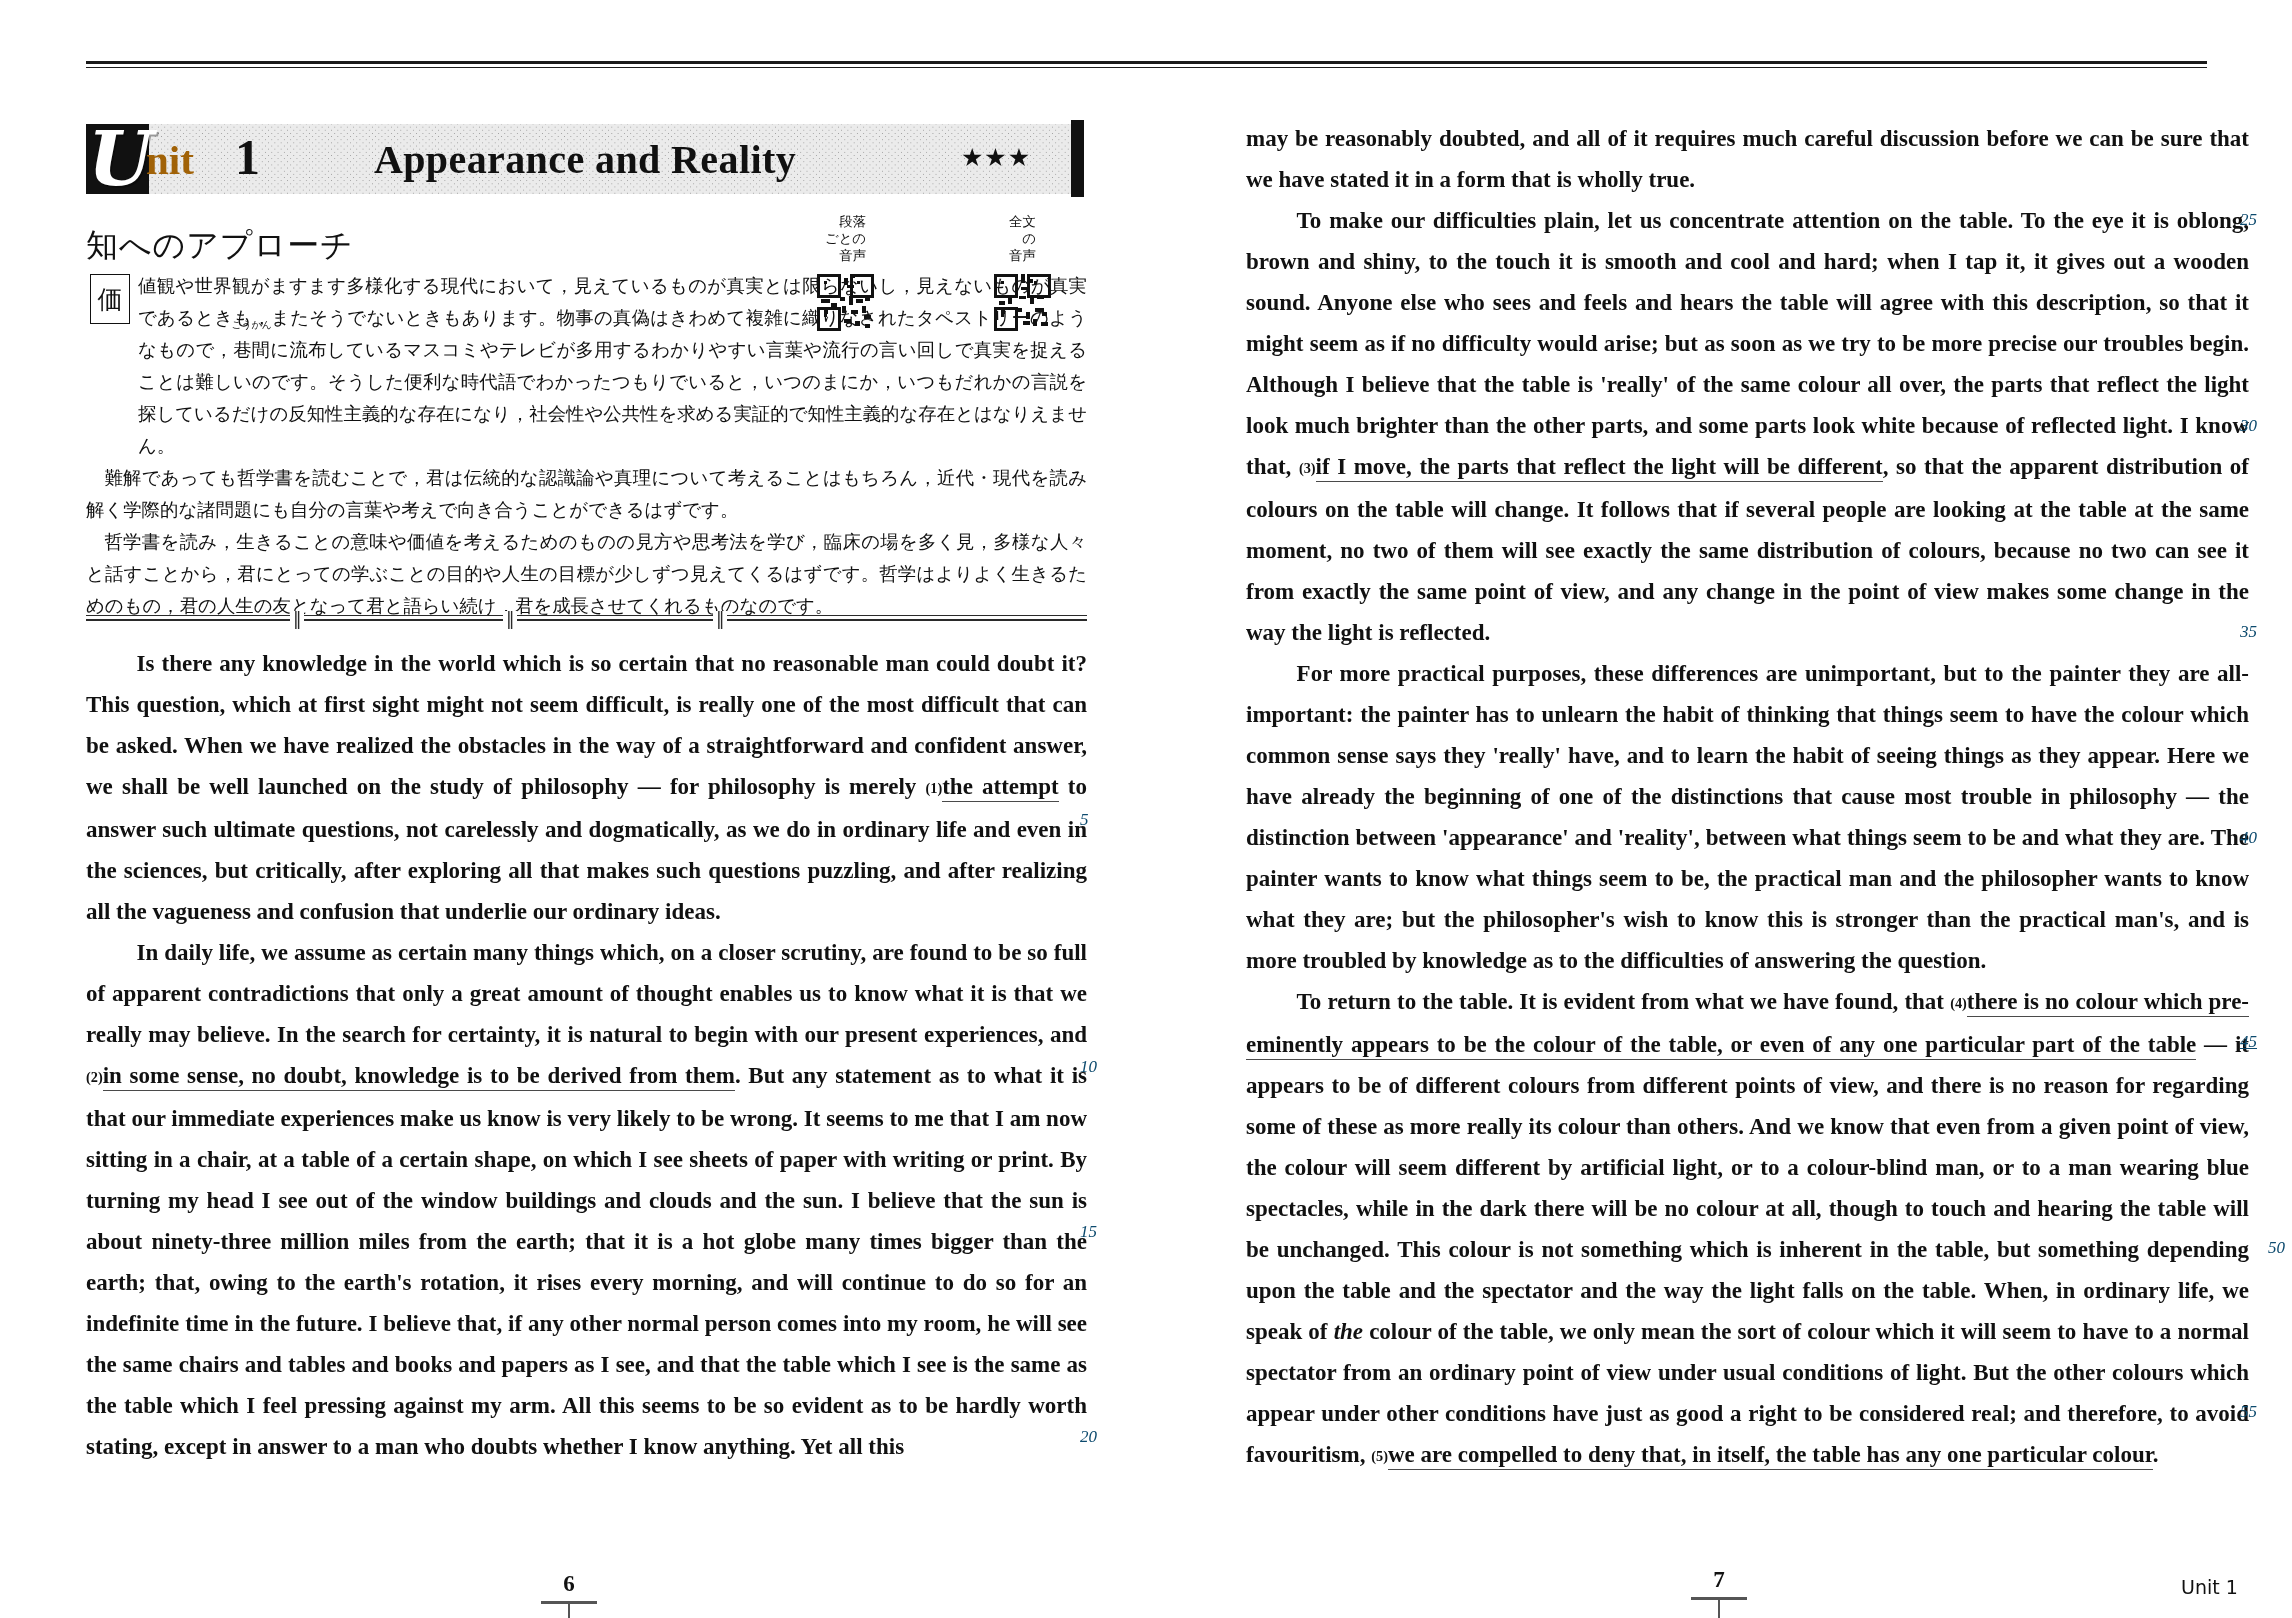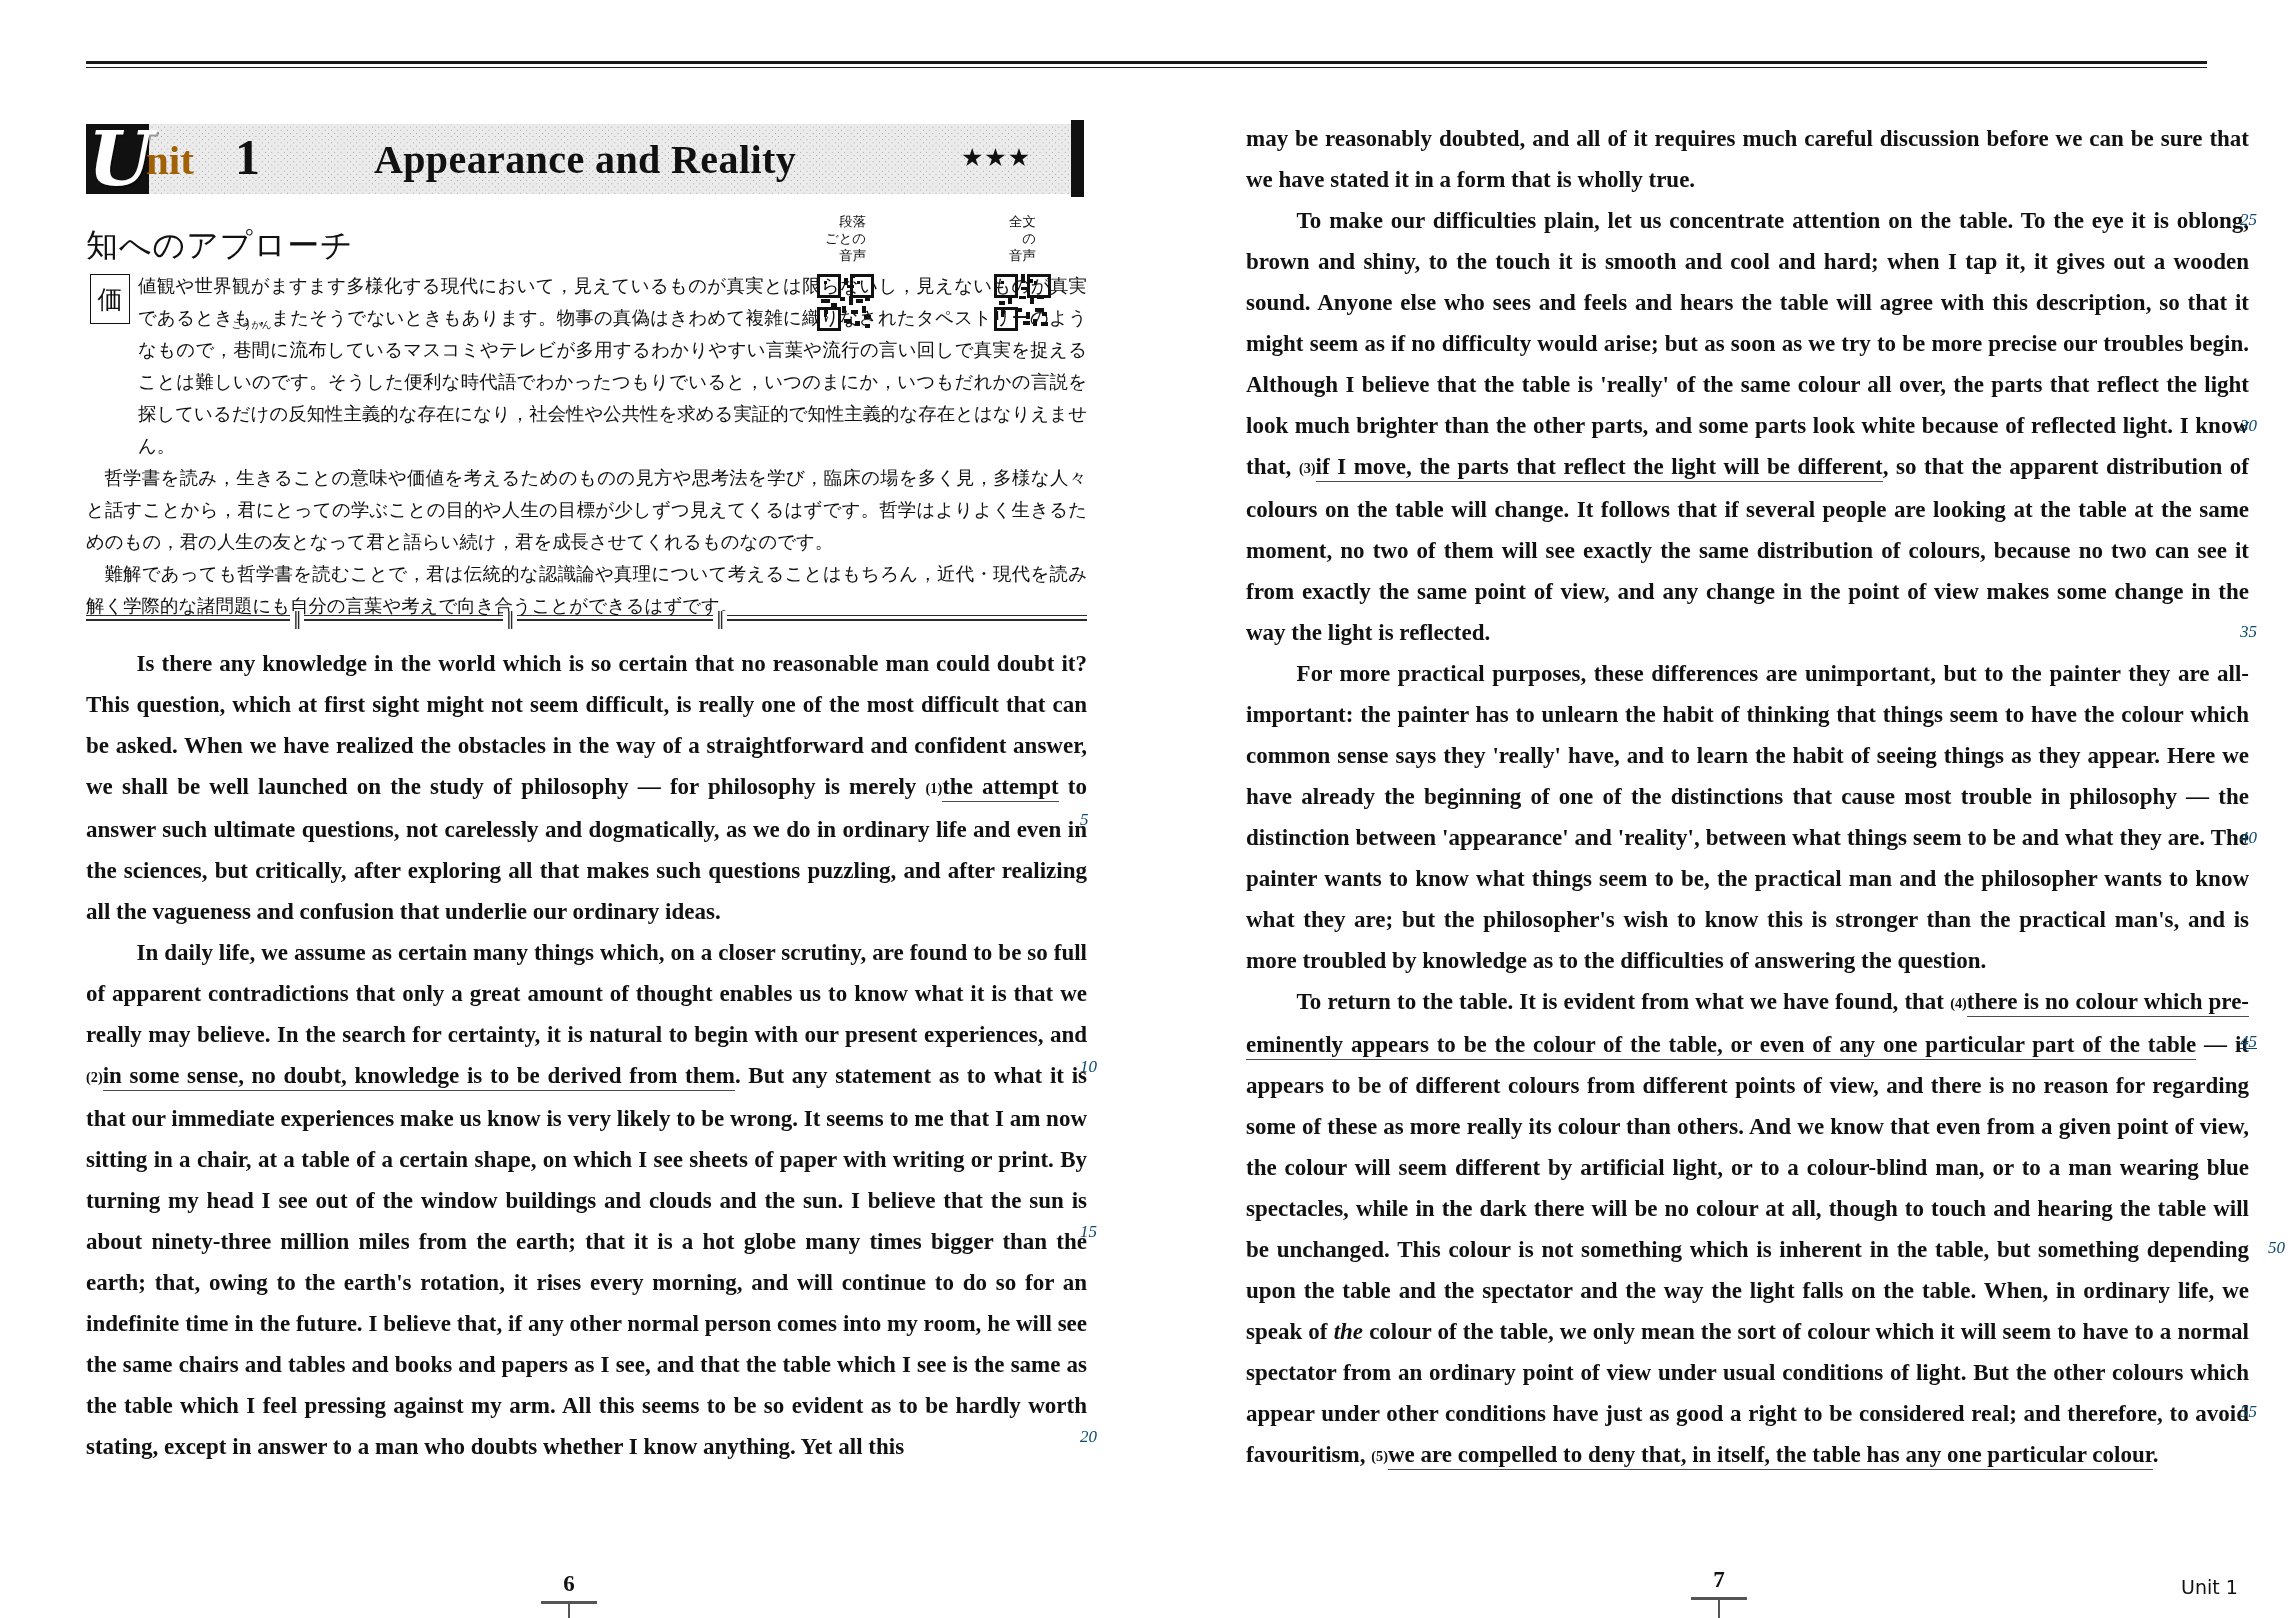--- a/index.html
+++ b/index.html
@@ -238,22 +238,22 @@
         <i style="left:47px;top:48px;width:7.2px;height:3.6px;"></i>
         <i style="left:48px;top:38px;width:5.4px;height:3.6px;"></i>
         <i style="left:7.2px;top:36px;width:3.6px;height:3.6px;"></i>
       </div>
     </div>
 
     <div class="jp-box">価</div>
 
     <div class="jp-body">
       <p class="jp-p1"><span>値観や世界観がますます多様化する現代において，見えているものが真実とは限らないし，見えないものが真実であるときも，またそうでないときもあります。物事の真偽はきわめて複雑に織りなされたタペストリーのようなもので，</span><span class="ruby"><span class="rt">こうかん</span><span>巷間</span></span><span>に流布しているマスコミやテレビが多用するわかりやすい言葉や流行の言い回しで真実を捉えることは難しいのです。そうした便利な時代語でわかったつもりでいると，いつのまにか，いつもだれかの言説を探しているだけの反知性主義的な存在になり，社会性や公共性を求める実証的で知性主義的な存在とはなりえません。</span></p>
+      <p class="indent-first">難解であっても哲学書を読むことで，君は伝統的な認識論や真理について考えることはもちろん，近代・現代を読み解く学際的な諸問題にも自分の言葉や考えで向き合うことができるはずです。</p>
       <p class="indent-first">哲学書を読み，生きることの意味や価値を考えるためのものの見方や思考法を学び，臨床の場を多く見，多様な人々と話すことから，君にとっての学ぶことの目的や人生の目標が少しずつ見えてくるはずです。哲学はよりよく生きるためのもの，君の人生の友となって君と語らい続け，君を成長させてくれるものなのです。</p>
-      <p class="indent-first">難解であっても哲学書を読むことで，君は伝統的な認識論や真理について考えることはもちろん，近代・現代を読み解く学際的な諸問題にも自分の言葉や考えで向き合うことができるはずです。</p>
     </div>
 
     <div class="divider">
       <div class="dl1"></div>
         <div class="dl2"></div>
       <div class="orn o1">‖</div>
       <div class="orn o2">‖</div>
       <div class="orn o3">‖</div>
     </div>
 

